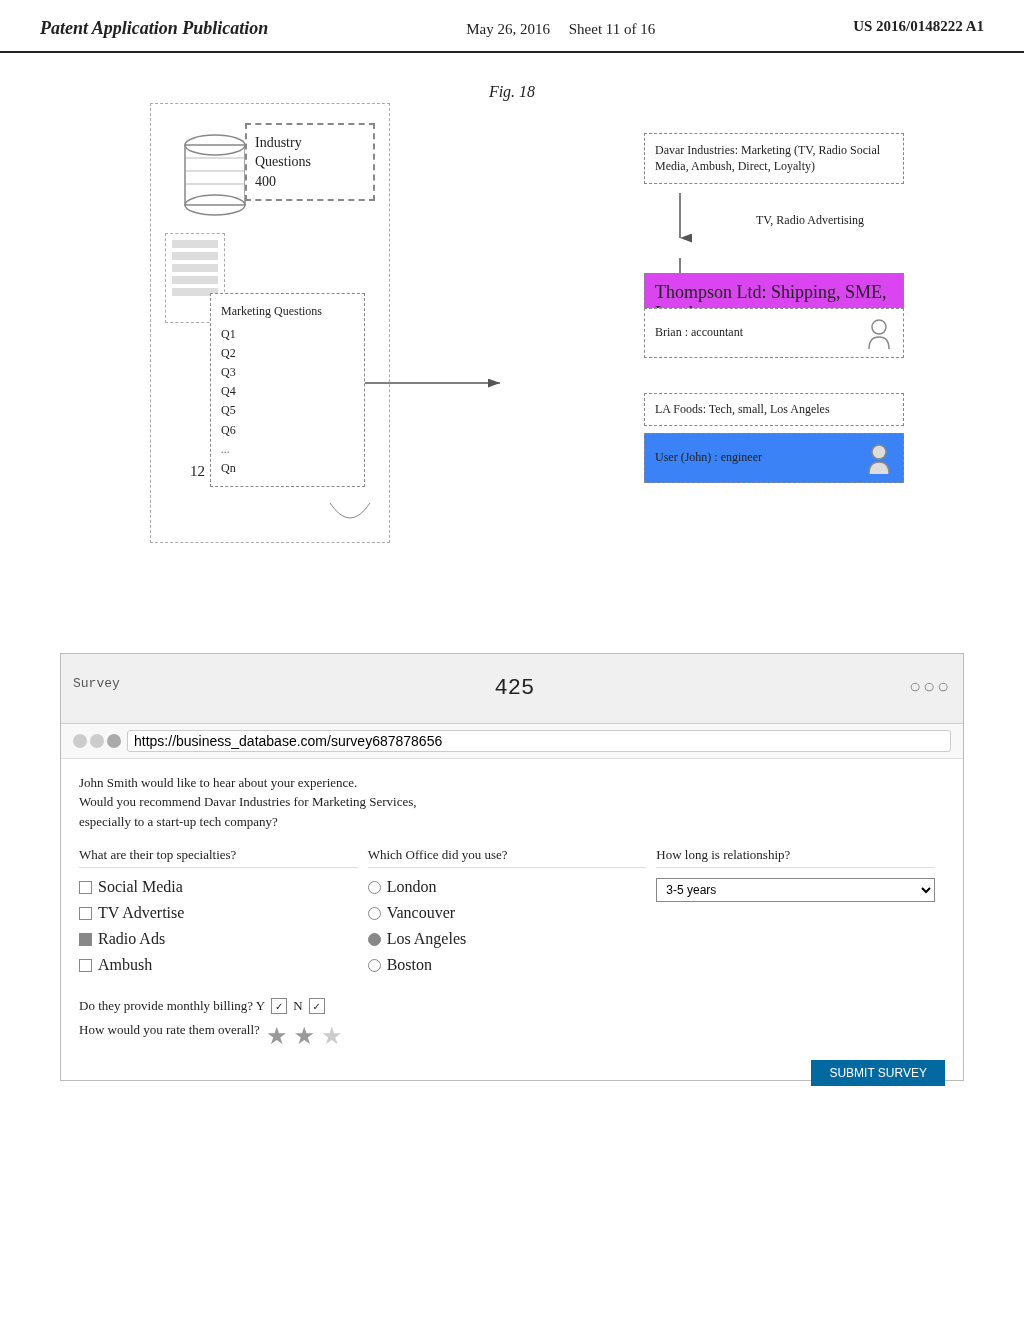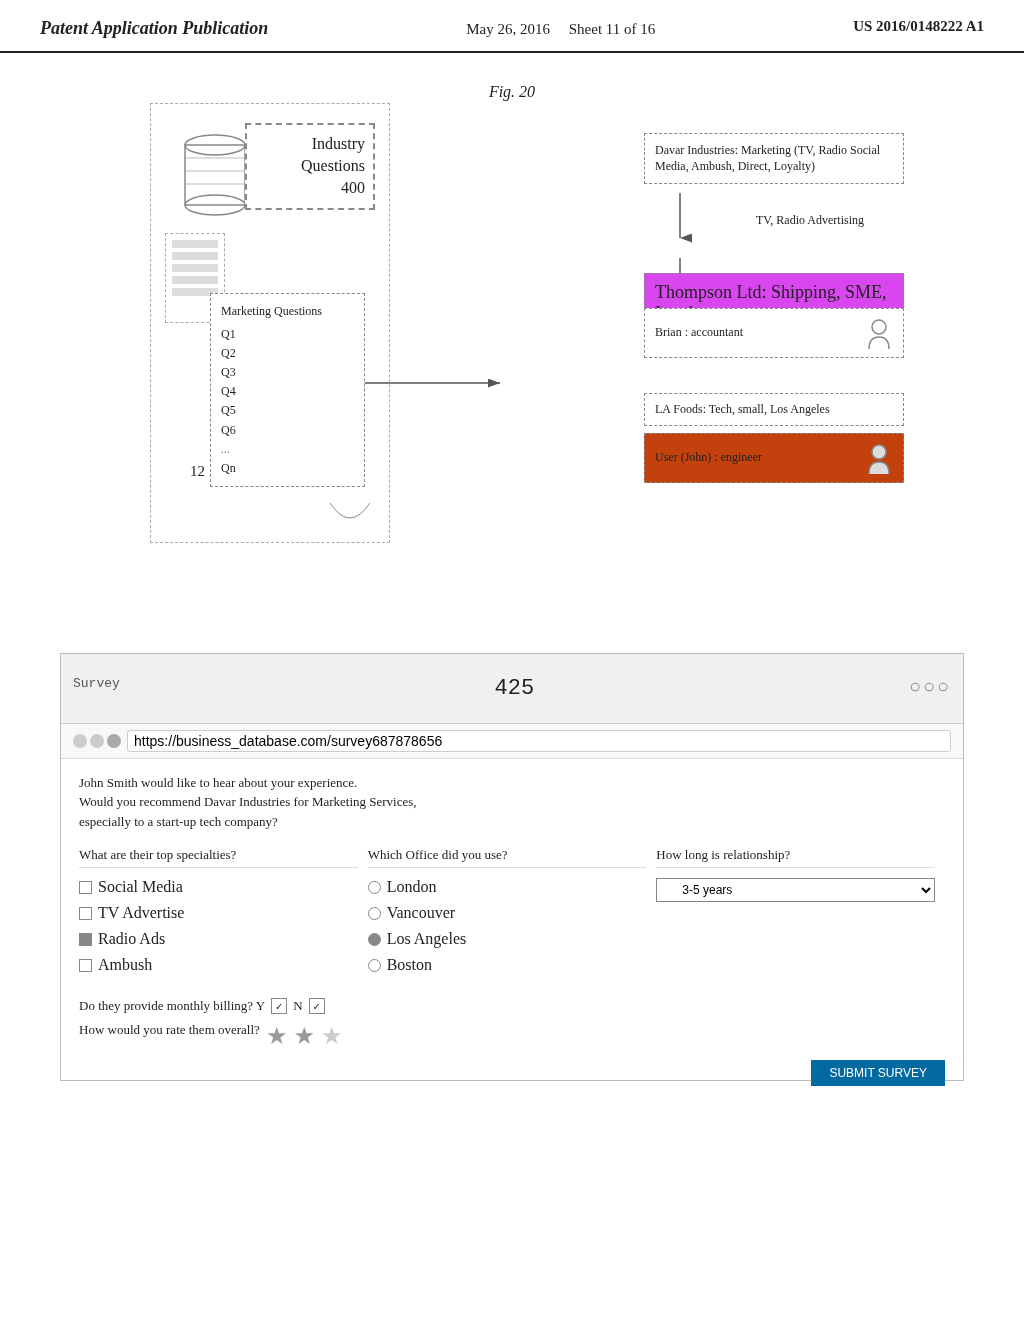--- a/index.html
+++ b/index.html
@@ -71,22 +71,22 @@
 
     
     .industry-box {
       position: absolute;
       top: 50px;
       left: 185px;
       width: 130px;
       border: 2px dashed #888;
       padding: 8px;
       background: #fff;
-      font-size: 16px;
-      text-align: right;
+      font-size: 14px;
+      text-align: left;
       line-height: 1.4;
     }
 
     
     .marketing-box {
       position: absolute;
       top: 220px;
       left: 150px;
       width: 155px;
       border: 1px dashed #888;
@@ -156,21 +156,21 @@
       background: #fff;
     }
     .user-john-box {
       position: absolute;
       top: 360px;
       right: 60px;
       width: 260px;
       border: 1px dashed #888;
       padding: 8px 10px;
       font-size: 12px;
-      background: #c2410c;
+      background: #3b82f6;
       display: flex;
       justify-content: space-between;
       align-items: center;
     }
 
     
     .survey-container {
       border: 1px solid #bbb;
       margin-top: 10px;
       background: #fff;
@@ -282,21 +282,21 @@
       background: #fff;
       display: inline-block;
       flex-shrink: 0;
     }
     .radio-selected {
       background: #888;
     }
     .col3-dropdown {
       width: 100%;
       border: 1px solid #888;
-      padding: 3px 21px;
+      padding: 3px 5px;
       font-size: 12px;
       background: #fff;
     }
     .billing-row {
       display: flex;
       align-items: center;
       gap: 6px;
       font-size: 13px;
       margin-bottom: 8px;
     }
@@ -352,21 +352,21 @@
     <span>May 26, 2016</span>&nbsp;&nbsp;&nbsp;&nbsp;
     <span>Sheet 11 of 16</span>
   </div>
   <div class="header-right">US 2016/0148222 A1</div>
 </div>
 
 <div class="main-content">
 
   <div class="diagram-area">
 
-    <div class="fig-label">Fig. 20</div>
+    <div class="fig-label">Fig. 18</div>
 
     <svg class="diagram-svg">
 
       <defs>
         <marker id="arrowhead" markerWidth="8" markerHeight="6" refX="8" refY="3" orient="auto">
           <polygon points="0 0, 8 3, 0 6" fill="#555"></polygon>
         </marker>
         <marker id="arrowdown" markerWidth="6" markerHeight="8" refX="3" refY="8" orient="auto">
           <polygon points="0 0, 6 0, 3 8" fill="#555"></polygon>
         </marker>

